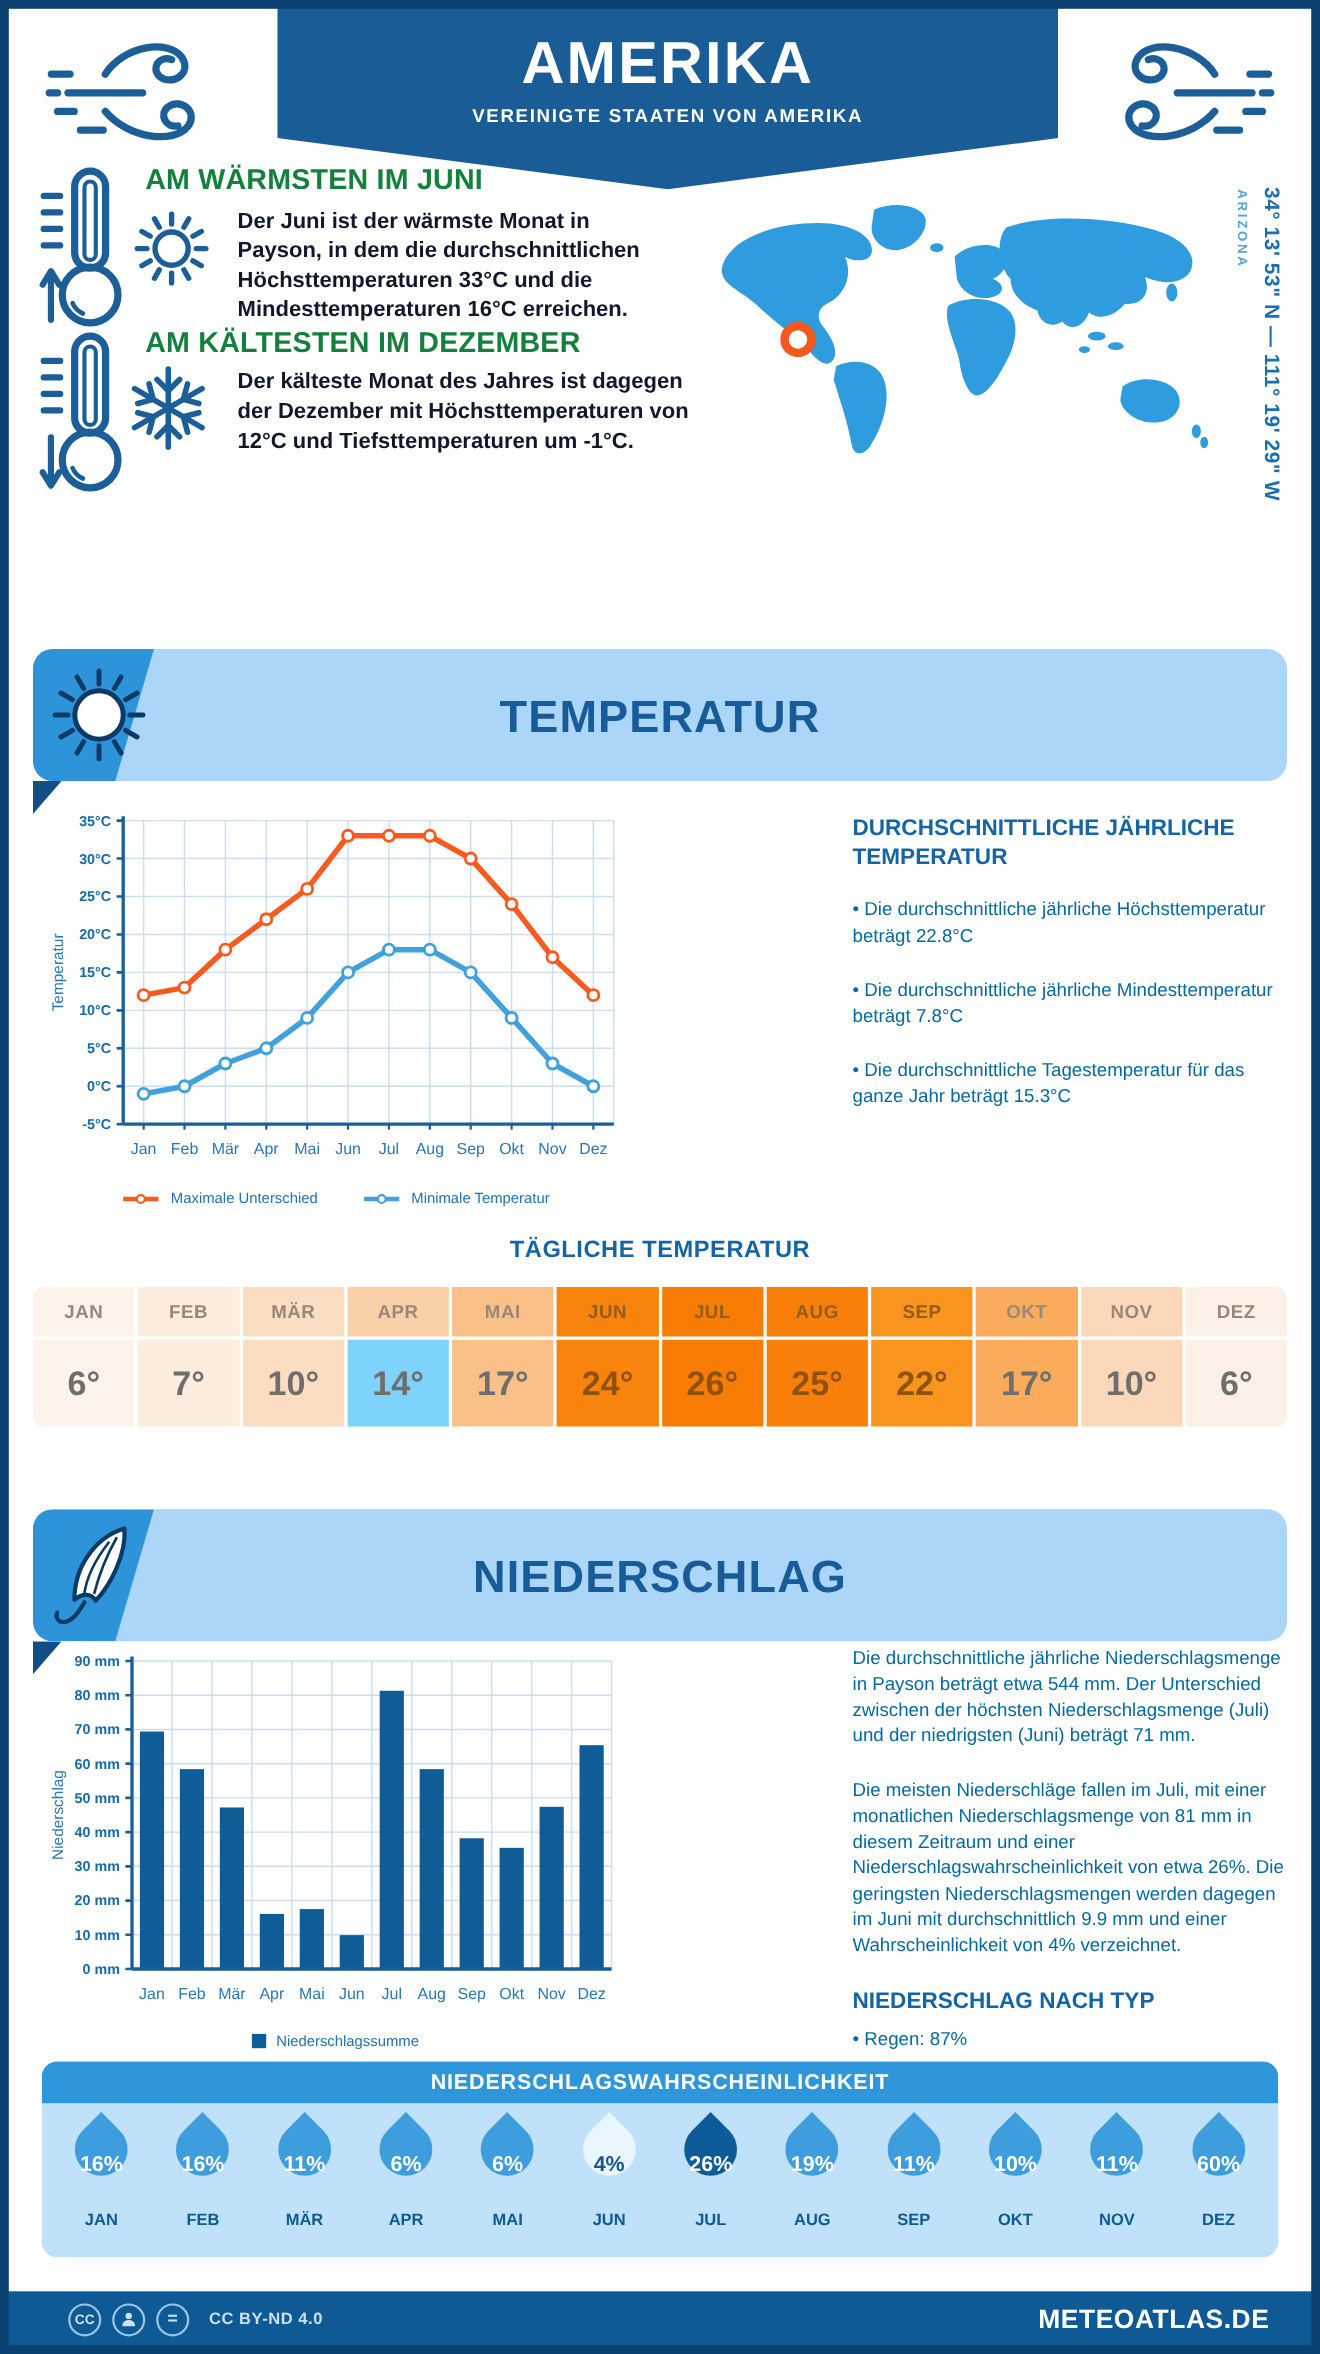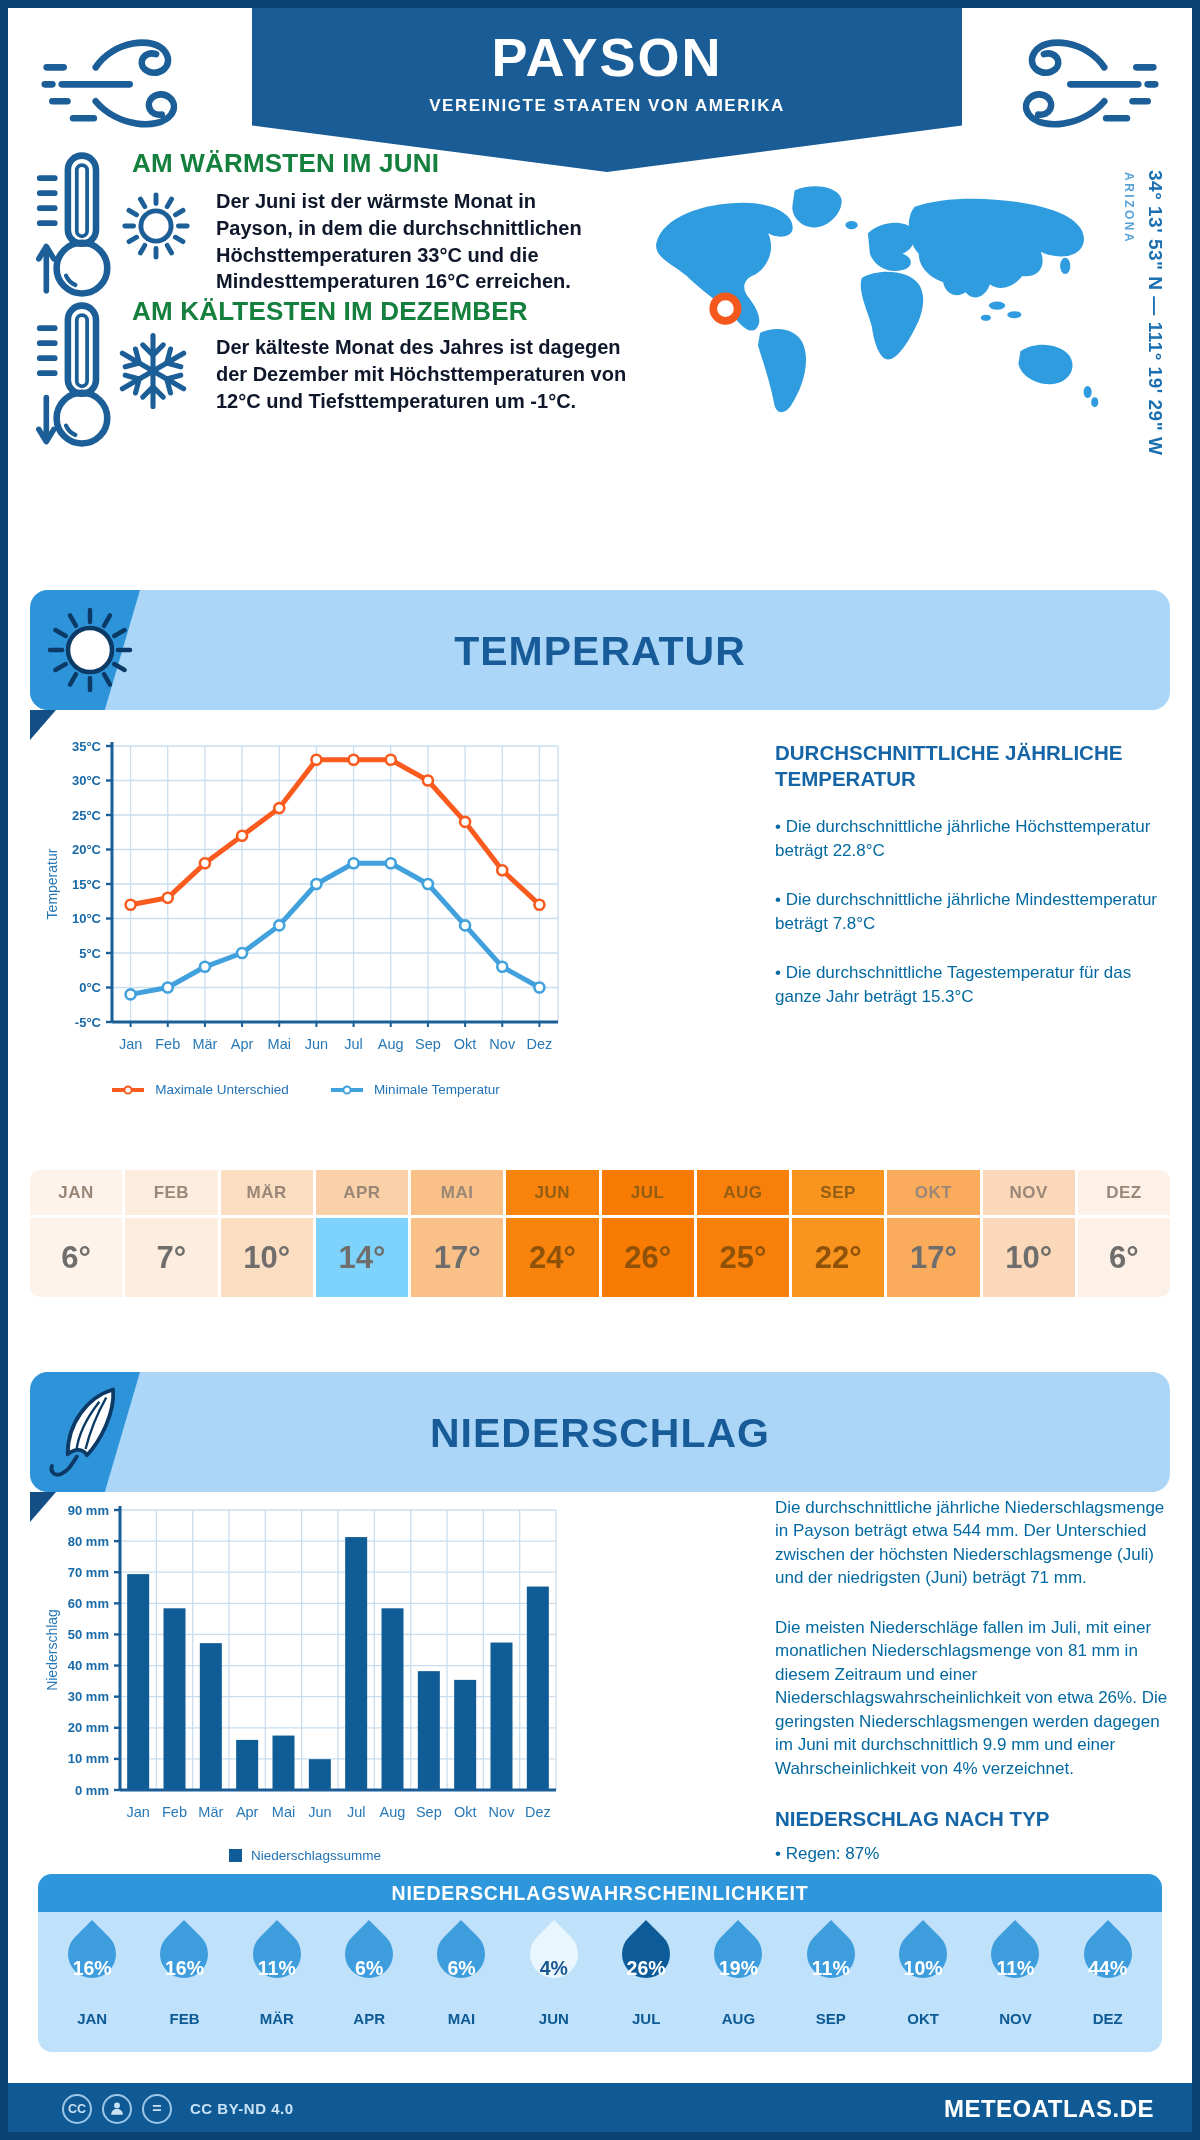--- a/index.html
+++ b/index.html
@@ -96,21 +96,21 @@
       <path d="M60 46 C78 18 122 12 134 30 C144 46 124 58 112 48 C104 40 112 28 124 32"></path>
       <path d="M60 82 C82 108 126 114 140 96 C150 82 132 68 120 78 C112 85 118 98 130 96"></path>
       <path d="M24 64 H96"></path>
         <path d="M8 46 h18"></path>
         <path d="M14 82 h16"></path>
         <path d="M36 100 h22"></path>
         <path d="M6 64 h8"></path>
     </svg>
   </div>
   <div class="abs" id="header-banner">
-    <div id="page-title">PAYSON</div>
+    <div id="page-title">AMERIKA</div>
     <div id="page-subtitle">VEREINIGTE STAATEN VON AMERIKA</div>
   </div>
 
   <div class="abs" style="left:34px;top:150px;">
     <svg viewBox="0 0 100 160" width="94" height="150" fill="none" stroke="#1C5E97">
       <g stroke-width="6" stroke-linecap="round">
           <path d="M6 30 h16"></path>
           <path d="M6 46 h16"></path>
           <path d="M6 62 h16"></path>
           <path d="M6 78 h16"></path>
@@ -346,20 +346,21 @@
 
   <div class="abs" style="left:775px;top:740px;width:395px;">
     <div class="panel-title">DURCHSCHNITTLICHE JÄHRLICHE TEMPERATUR</div>
     <div class="panel-text" style="margin-top:24px;">
       <p class="bullet">• Die durchschnittliche jährliche Höchsttemperatur beträgt 22.8°C</p>
       <p class="bullet">• Die durchschnittliche jährliche Mindesttemperatur beträgt 7.8°C</p>
       <p class="bullet">• Die durchschnittliche Tagestemperatur für das ganze Jahr beträgt 15.3°C</p>
     </div>
   </div>
 
+  <div class="abs" id="daily-title">TÄGLICHE TEMPERATUR</div>
   <div class="abs" id="daily-table">
     <div class="dt-row" id="dt-row-months">
         <div class="dt-cell dt-month" style="background: rgb(253, 243, 235); color: rgb(154, 135, 119);">JAN</div>
         <div class="dt-cell dt-month" style="background: rgb(253, 237, 223); color: rgb(154, 135, 119);">FEB</div>
         <div class="dt-cell dt-month" style="background: rgb(251, 221, 194); color: rgb(154, 135, 119);">MÄR</div>
         <div class="dt-cell dt-month" style="background: rgb(250, 208, 168); color: rgb(154, 135, 119);">APR</div>
         <div class="dt-cell dt-month" style="background: rgb(249, 192, 136); color: rgb(154, 135, 119);">MAI</div>
         <div class="dt-cell dt-month" style="background: rgb(248, 131, 13); color: rgb(147, 93, 20);">JUN</div>
         <div class="dt-cell dt-month" style="background: rgb(248, 124, 4); color: rgb(147, 93, 20);">JUL</div>
         <div class="dt-cell dt-month" style="background: rgb(248, 128, 10); color: rgb(147, 93, 20);">AUG</div>
@@ -542,21 +543,21 @@
           <div class="drop-pct" style="color: rgb(255, 255, 255);">10%</div>
           <div class="drop-month">OKT</div>
         </div>
         <div class="drop-col">
           <div class="drop" style="background: rgb(62, 158, 221);"></div>
           <div class="drop-pct" style="color: rgb(255, 255, 255);">11%</div>
           <div class="drop-month">NOV</div>
         </div>
         <div class="drop-col">
           <div class="drop" style="background: rgb(62, 158, 221);"></div>
-          <div class="drop-pct" style="color: rgb(255, 255, 255);">44%</div>
+          <div class="drop-pct" style="color: rgb(255, 255, 255);">60%</div>
           <div class="drop-month">DEZ</div>
         </div>
       </div>
   </div>
 
   <div class="abs" id="footer">
     <div class="cc-group">
       <span class="cc-badge">CC</span>
       <span class="cc-badge">
         <svg viewBox="0 0 20 20" width="18" height="18">

